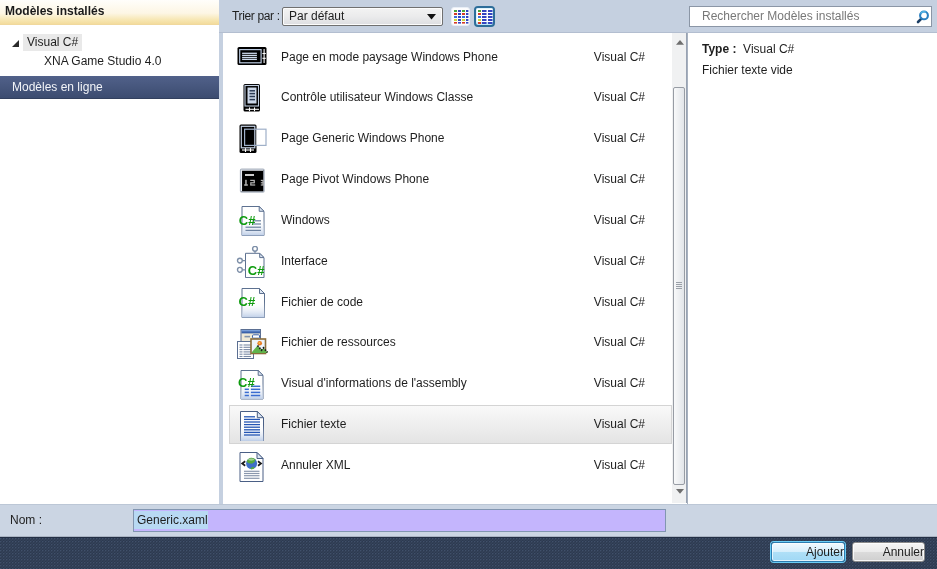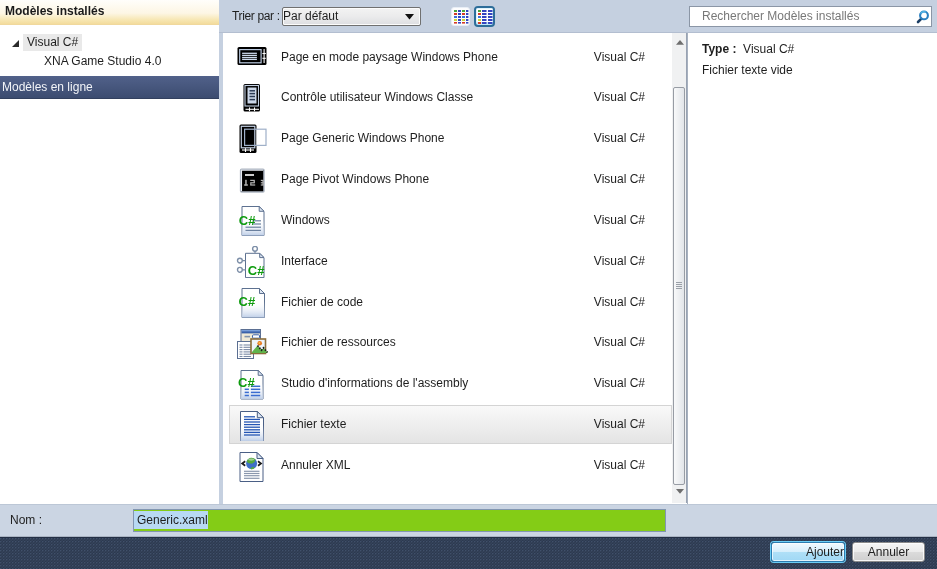--- a/index.html
+++ b/index.html
@@ -12,24 +12,24 @@
 
 <div class="abs" style="left:219px;top:0;width:718px;height:33px;background:#c5d0e0;border-bottom:1px solid #b3bed0"></div>
 
 <div class="abs" style="left:0;top:0;width:219px;height:504px;background:#fff"></div>
 <div class="abs" style="left:0;top:0;width:219px;height:25px;background:linear-gradient(#fffefb,#fdf6e4 55%,#f7e7b4 82%,#f3dc9c);border-bottom:1px solid #f0d89d;font-weight:bold;line-height:23px;padding-left:5px;color:#1a1a1a">Modèles installés</div>
 <svg class="abs" style="left:11px;top:39px" width="9" height="9" viewBox="0 0 9 9">
     <path d="M8 1 L8 8 L1 8 Z" fill="#2b2b2b"></path>
   </svg>
 <div class="abs" style="left:23px;top:34px;height:17px;line-height:17px;background:#e9e9e9;padding:0 4px">Visual C#</div>
 <div class="abs" style="left:44px;top:53px;height:17px;line-height:17px">XNA Game Studio 4.0</div>
-<div class="abs" style="left:0;top:76px;width:220px;height:23px;background:linear-gradient(#51618a,#3c4c70);border-bottom:1px solid #32405e;color:#f2f4f8;line-height:22px;padding-left:2px">Modèles en ligne</div>
+<div class="abs" style="left:0;top:76px;width:220px;height:23px;background:linear-gradient(#51618a,#3c4c70);border-bottom:1px solid #32405e;color:#f2f4f8;line-height:22px;padding-left:12px">Modèles en ligne</div>
 
 <div class="abs" style="left:232px;top:0;height:33px;line-height:32px;letter-spacing:-0.35px">Trier par :</div>
-<div class="abs" style="left:282px;top:7px;width:139px;height:19px;border:1px solid #707070;border-radius:2px;background:linear-gradient(#f3f3f3,#ebebec 50%,#dddee1);line-height:17px;box-shadow:inset 0 0 0 1px #fcfcfc">Par défaut
+<div class="abs" style="left:282px;top:7px;width:161px;height:19px;border:1px solid #707070;border-radius:2px;background:linear-gradient(#f3f3f3,#ebebec 50%,#dddee1);line-height:17px;padding-left:6px;box-shadow:inset 0 0 0 1px #fcfcfc">Par défaut
   <svg class="abs" style="right:6px;top:6px" width="9" height="6" viewBox="0 0 9 6">
       <path d="M0 0 h9 l-4.5 5.5 Z" fill="#111"></path>
     </svg>
 </div>
 
 <div class="abs" style="left:451px;top:7px;width:19px;height:19px;border:1px solid #e8eef6;border-radius:3px;background:#fdfdfe">
   <svg width="17" height="17" viewBox="0 0 17 17">
     <g>
       <rect x="2" y="2" width="3" height="2" fill="#4aa43c"></rect>
         <rect x="2" y="5" width="3" height="2" fill="#d63a28"></rect>
@@ -97,21 +97,21 @@
 <div class="row-text" style="top:171px">Page Pivot Windows Phone</div>
 <div class="row-vc" style="top:171px">Visual C#</div>
 <div class="row-text" style="top:212px">Windows</div>
 <div class="row-vc" style="top:212px">Visual C#</div>
 <div class="row-text" style="top:253px">Interface</div>
 <div class="row-vc" style="top:253px">Visual C#</div>
 <div class="row-text" style="top:294px">Fichier de code</div>
 <div class="row-vc" style="top:294px">Visual C#</div>
 <div class="row-text" style="top:334px">Fichier de ressources</div>
 <div class="row-vc" style="top:334px">Visual C#</div>
-<div class="row-text" style="top:375px">Studio d'informations de l'assembly</div>
+<div class="row-text" style="top:375px">Visual d'informations de l'assembly</div>
 <div class="row-vc" style="top:375px">Visual C#</div>
 <div class="row-text" style="top:416px">Fichier texte</div>
 <div class="row-vc" style="top:416px">Visual C#</div>
 <div class="row-text" style="top:457px">Annuler XML</div>
 <div class="row-vc" style="top:457px">Visual C#</div>
 
 <svg class="icon" style="top:41px" viewBox="0 0 32 32">
   <rect x="1.5" y="6" width="29" height="18" rx="1.5" fill="#000"></rect>
   <rect x="3.7" y="8.6" width="21.4" height="13.2" fill="none" stroke="#b9c8de" stroke-width="1.2"></rect>
   <g stroke="#cdd9ea" stroke-width="1.3">
@@ -303,19 +303,19 @@
 <div class="abs" style="left:676px;top:284px;width:6px;height:1px;background:#9aa0a8"></div>
 <div class="abs" style="left:676px;top:286px;width:6px;height:1px;background:#9aa0a8"></div>
 <div class="abs" style="left:676px;top:288px;width:6px;height:1px;background:#9aa0a8"></div>
 
 <div class="abs" style="left:687px;top:33px;width:250px;height:471px;background:#fff;border-left:1px solid #a7b1bf"></div>
 <div class="abs" style="left:702px;top:41px;height:16px;line-height:16px"><b>Type :</b>&nbsp; Visual C#</div>
 <div class="abs" style="left:702px;top:62px;height:16px;line-height:16px">Fichier texte vide</div>
 
 <div class="abs" style="left:0;top:504px;width:937px;height:33px;background:#cbd5e3;border-top:1px solid #bcc7d6;border-bottom:1px solid #a9b3c2"></div>
 <div class="abs" style="left:10px;top:504px;height:33px;line-height:32px">Nom :</div>
-<div class="abs" style="left:133px;top:509px;width:533px;height:23px;border:1px solid #8296b1;background:#84cc16;line-height:21px">
+<div class="abs" style="left:133px;top:509px;width:533px;height:23px;border:1px solid #8296b1;background:#c4b5fd;line-height:21px">
   <span style="background:#b8d9f3;padding:2px 0 2px 3px">Generic.xaml</span>
 </div>
 
 <div class="abs" style="left:0;top:537px;width:937px;height:32px;background-color:#2a374c;background-image:radial-gradient(circle at 0.8px 0.8px,rgba(125,145,185,.28) 0.55px,transparent 0.9px),radial-gradient(circle at 0.8px 0.8px,rgba(125,145,185,.28) 0.55px,transparent 0.9px);background-size:3px 3px,3px 3px;background-position:0 0,1.5px 1.5px;border-top:1px solid #232f45"></div>
 <div class="abs" style="left:771px;top:542px;width:74px;height:20px;border:1px solid #2c7cb0;border-radius:3px;background:linear-gradient(#f1f9fe,#d7effc 48%,#b0e0f7 48%,#a0d8f5);box-shadow:0 0 0 1px #6bcdf5,inset 0 0 0 1px rgba(255,255,255,.7);text-align:right;line-height:18px">Ajouter</div>
-<div class="abs" style="left:852px;top:542px;width:73px;height:20px;border:1px solid #8a8a8a;border-radius:3px;background:linear-gradient(#f5f5f5,#ebebeb 48%,#dcdcdc 48%,#cfcfcf);box-shadow:inset 0 0 0 1px rgba(255,255,255,.8);text-align:center;line-height:18px">Annuler</div>
+<div class="abs" style="left:852px;top:542px;width:73px;height:20px;border:1px solid #8a8a8a;border-radius:3px;background:linear-gradient(#f5f5f5,#ebebeb 48%,#dcdcdc 48%,#cfcfcf);box-shadow:inset 0 0 0 1px rgba(255,255,255,.8);text-align:right;line-height:18px">Annuler</div>
 
 </body></html>

